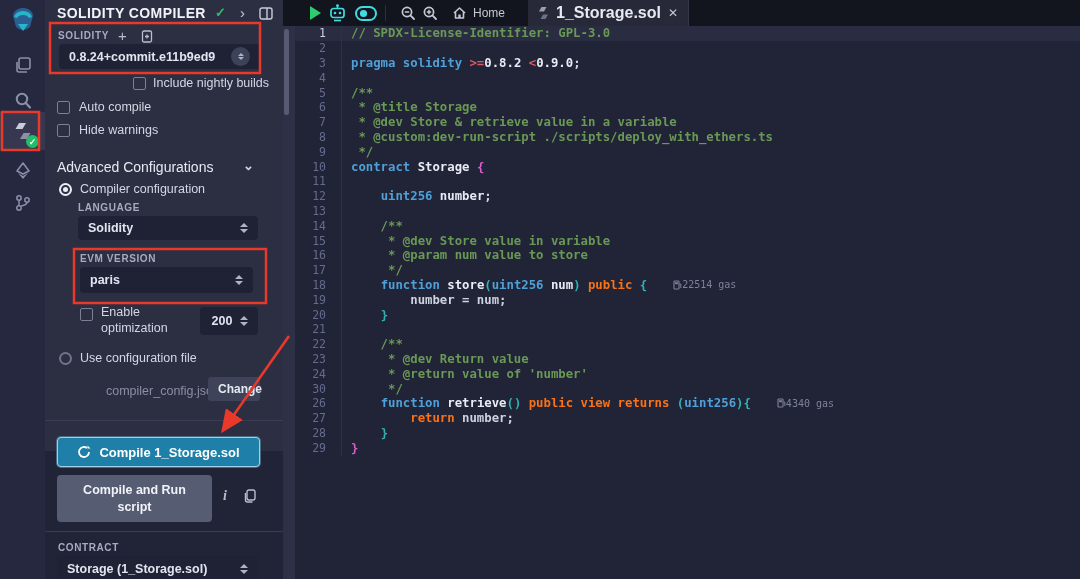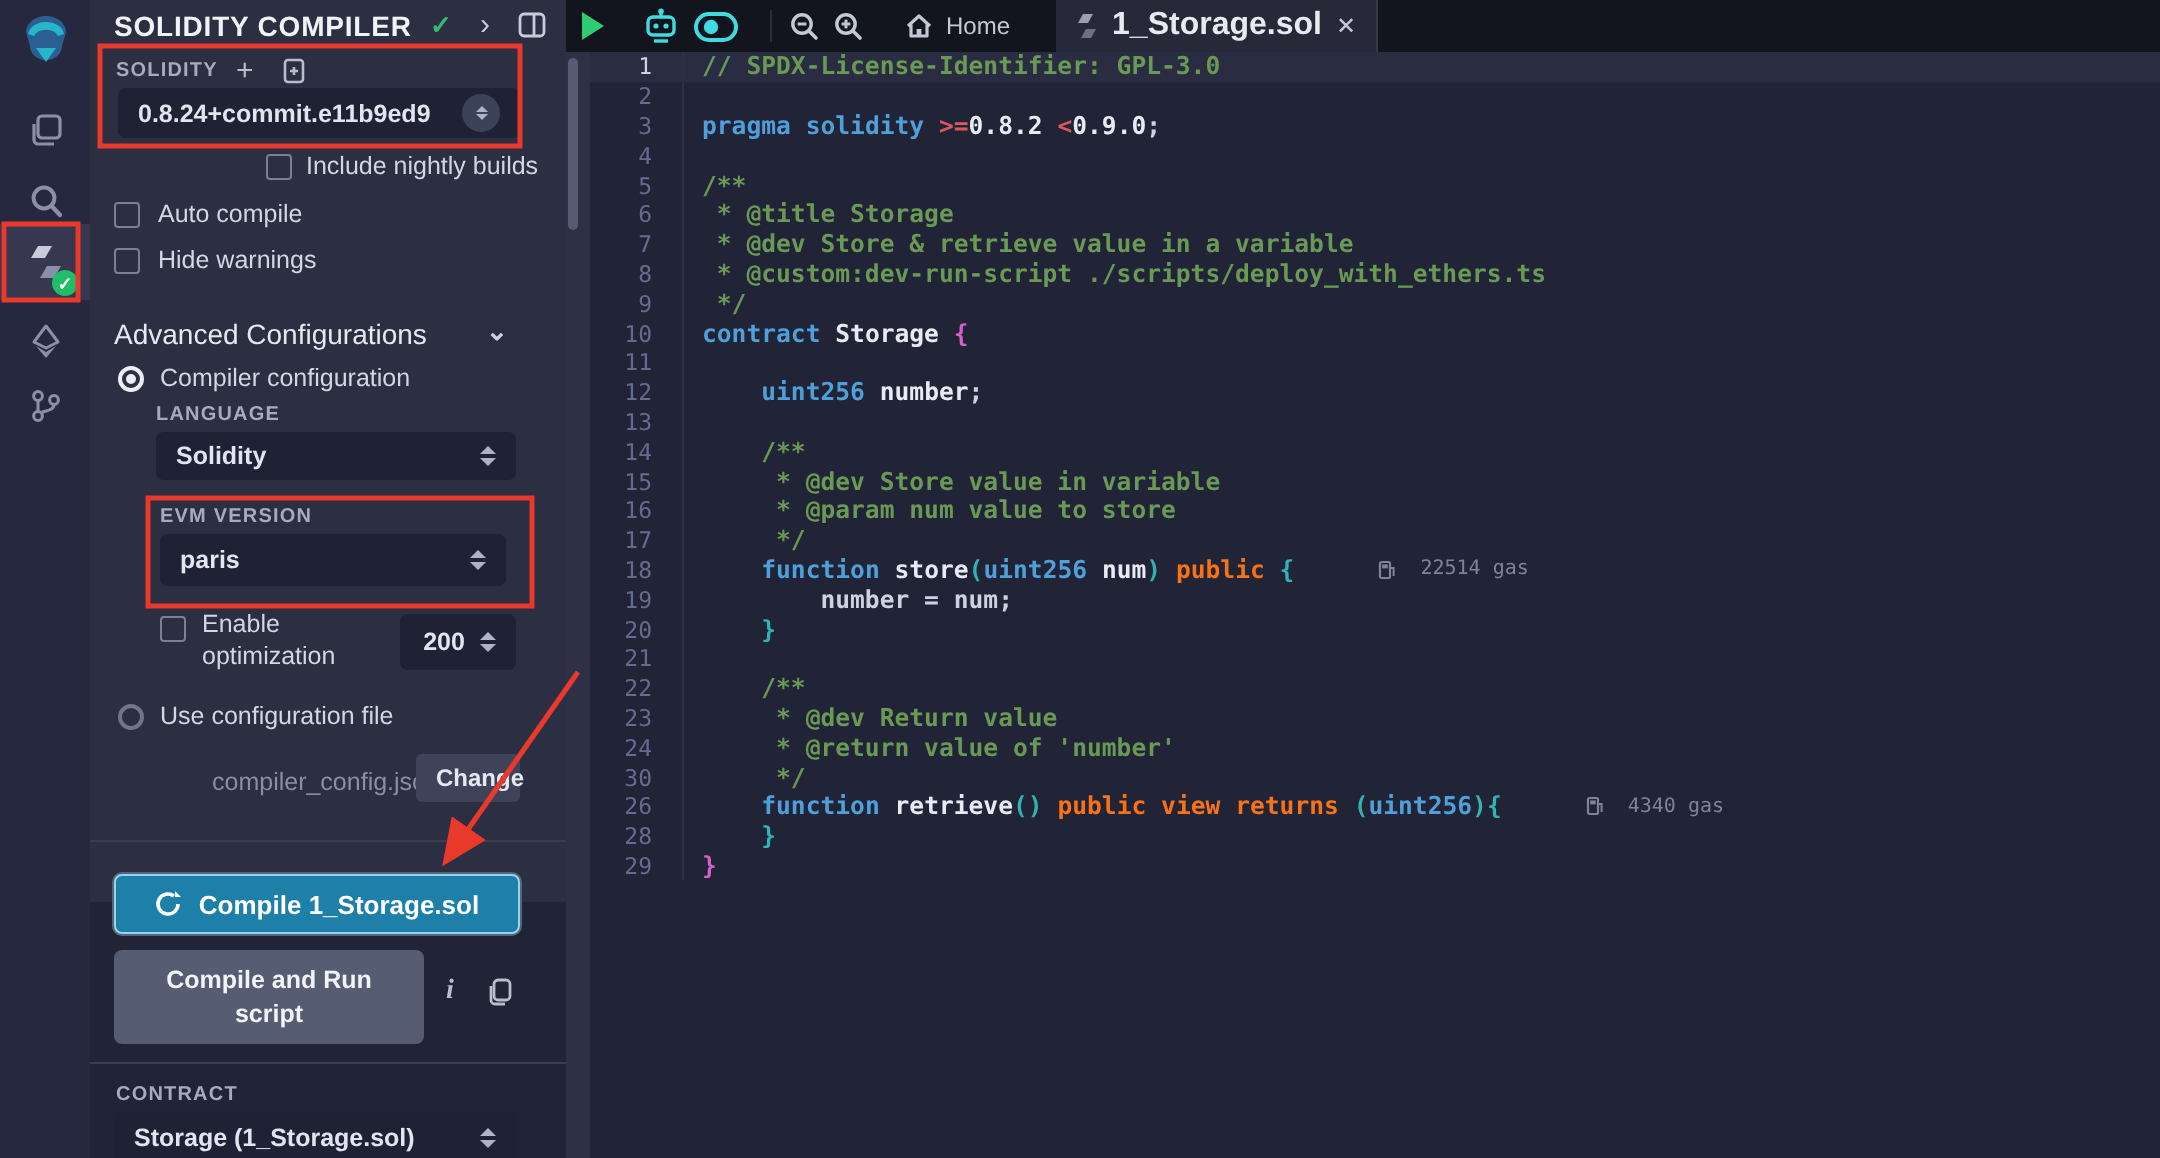--- a/index.html
+++ b/index.html
@@ -50,21 +50,21 @@
            display:flex;align-items:center;justify-content:center;text-align:center;line-height:1.35;cursor:pointer;
            font-family:"Liberation Sans",sans-serif;padding:0 18px;}
   .divline{position:absolute;left:0;width:238px;height:1px;background:#3a3d52;}
 
   
   #pdivider{position:absolute;left:283px;top:0;width:12px;height:579px;background:#2e3046;z-index:1;}
   #panelscroll{position:absolute;left:1px;top:29px;width:5px;height:86px;border-radius:3px;background:#565b73;}
 
   
   #topbar{position:absolute;left:283px;top:0;right:0;height:26px;background:#13151e;z-index:2;display:flex;align-items:center;}
-  .tb-ico{display:flex;align-items:center;justify-content:space-between;height:26px;cursor:pointer;}
+  .tb-ico{display:flex;align-items:center;justify-content:flex-end;height:26px;cursor:pointer;}
   .play-tri{width:0;height:0;border-top:7px solid transparent;border-bottom:7px solid transparent;border-left:11px solid #2ecc71;}
   .tb-sep{width:1px;height:16px;background:#2b2e40;margin:0 8px;}
   .home-label{color:#c3c8d6;font-size:12px;margin-left:6px;}
   .tab-active{height:26px;background:#272939;display:flex;align-items:center;padding:0 10px;gap:7px;
               border-right:1px solid #343748;cursor:pointer;}
   .tab-label{color:#e8eaf2;font-size:16px;font-weight:bold;}
   .tab-close{color:#c3c8d6;font-size:12px;cursor:pointer;}
 
   
   #editor{position:absolute;left:295px;top:26px;right:0;bottom:0;background:#212337;z-index:1;
@@ -76,21 +76,21 @@
   .ltext{font-size:12.3px;font-weight:bold;border-left:1px solid #2c3048;padding-left:9px;height:100%;display:flex;align-items:center;}
   .tok-cm{color:#6a9955;}
   .tok-kw{color:#4fa0d8;}
   .tok-op{color:#d9595f;}
   .tok-num{color:#e9ebf4;}
   .tok-id{color:#e9ebf4;}
   .tok-pl{color:#cdd2e0;}
   .tok-kg{color:#f97316;}
   .tok-b1{color:#d75fc8;}
   .tok-b2{color:#2fb3b3;}
-  .gas-badge{margin-left:42px;display:inline-flex;align-items:center;gap:12px;color:#7d8499;
+  .gas-badge{margin-left:26px;display:inline-flex;align-items:center;gap:0;color:#7d8499;
              font-size:10px;font-weight:normal;}
 
   
   #annotations{position:absolute;left:0;top:0;width:1080px;height:579px;z-index:9;pointer-events:none;}
 </style>
 </head>
 <body>
 
 <div id="app">
 
@@ -339,20 +339,21 @@
         <div class="cline"><span class="lnum">21</span><span class="ltext"></span></div>
         <div class="cline"><span class="lnum">22</span><span class="ltext"><span class="tok-cm">    /**</span></span></div>
         <div class="cline"><span class="lnum">23</span><span class="ltext"><span class="tok-cm">     * @dev Return value</span></span></div>
         <div class="cline"><span class="lnum">24</span><span class="ltext"><span class="tok-cm">     * @return value of 'number'</span></span></div>
         <div class="cline"><span class="lnum">30</span><span class="ltext"><span class="tok-cm">     */</span></span></div>
         <div class="cline"><span class="lnum">26</span><span class="ltext"><span class="tok-pl">    </span><span class="tok-kw">function</span><span class="tok-pl"> </span><span class="tok-id">retrieve</span><span class="tok-b2">()</span><span class="tok-pl"> </span><span class="tok-kg">public</span><span class="tok-pl"> </span><span class="tok-kg">view</span><span class="tok-pl"> </span><span class="tok-kg">returns</span><span class="tok-pl"> </span><span class="tok-b2">(</span><span class="tok-kw">uint256</span><span class="tok-b2">)</span><span class="tok-b2">{</span><span class="gas-badge"><svg width="9" height="10" viewBox="0 0 9 10">
                 <rect x="1" y="1" width="5" height="8" rx="0.8" fill="none" stroke="#7d8499" stroke-width="1.1"></rect>
                 <rect x="2.1" y="2.2" width="2.8" height="2" fill="#7d8499"></rect>
                 <path d="M6.5 4 h1.3 v4" fill="none" stroke="#7d8499" stroke-width="1"></path>
               </svg><span>4340 gas</span></span></span></div>
+        <div class="cline"><span class="lnum">27</span><span class="ltext"><span class="tok-pl">        </span><span class="tok-kg">return</span><span class="tok-pl"> number;</span></span></div>
         <div class="cline"><span class="lnum">28</span><span class="ltext"><span class="tok-pl">    </span><span class="tok-b2">}</span></span></div>
         <div class="cline"><span class="lnum">29</span><span class="ltext"><span class="tok-b1">}</span></span></div>
       </div>
   </div>
 
   <svg id="annotations" viewBox="0 0 1080 579">
     <defs>
       <marker id="arrowhead" markerWidth="9" markerHeight="8" refX="7" refY="4" orient="auto">
         <polygon points="0 0, 9 4, 0 8" fill="#e8392b"></polygon>
       </marker>

